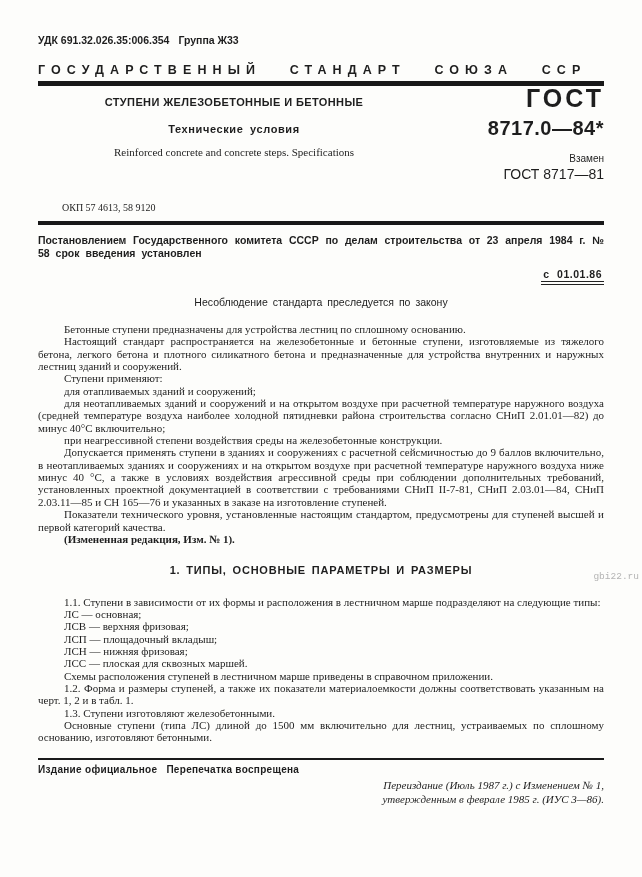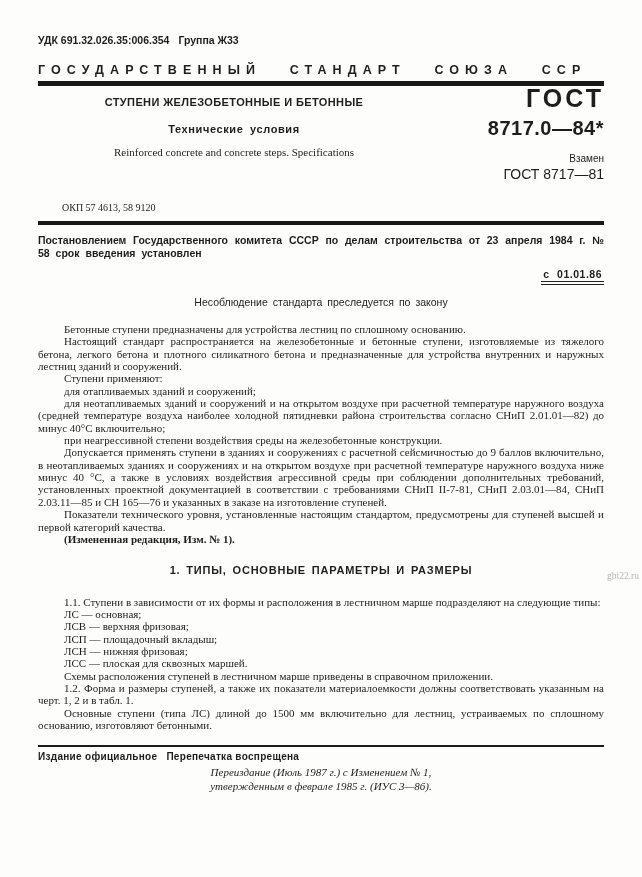--- a/index.html
+++ b/index.html
@@ -59,25 +59,25 @@
   .section-heading{
     margin:19px 0 19px 0;
     text-align:center;
     font-family:"Liberation Sans",sans-serif;
     font-size:11px;font-weight:bold;letter-spacing:.8px;word-spacing:2px;
   }
   .type-item{display:block;text-indent:26px;}
   .footer-rule{height:2px;background:#1b1b1b;margin-top:14px;}
   .footer-labels{margin-top:4px;font-size:10px;font-weight:bold;letter-spacing:.3px;}
   .reissue{
-    text-align:center;font-style:italic;font-size:11px;line-height:14px;margin-top:3px;
+    text-align:right;font-style:italic;font-size:11px;line-height:14px;margin-top:3px;
   }
   .watermark{
     position:absolute;right:3px;top:571px;
-    font-family:Liberation Serif, serif;
+    font-family:Liberation Mono, monospace;
     font-size:9.5px;color:#b4b4b4;text-align:center;
   }
 </style>
 </head>
 <body>
 
 <div class="page">
   <div class="content">
 
     <div class="row-between sans udk-line b">
@@ -129,20 +129,21 @@
       <h2 class="section-heading">1. ТИПЫ, ОСНОВНЫЕ ПАРАМЕТРЫ И РАЗМЕРЫ</h2>
 
       <p>1.1. Ступени в зависимости от их формы и расположения в лестничном марше подразделяют на следующие типы:</p>
       <span class="type-item">ЛС — основная;</span>
       <span class="type-item">ЛСВ — верхняя фризовая;</span>
       <span class="type-item">ЛСП — площадочный вкладыш;</span>
       <span class="type-item">ЛСН — нижняя фризовая;</span>
       <span class="type-item">ЛСС — плоская для сквозных маршей.</span>
       <p>Схемы расположения ступеней в лестничном марше приведены в справочном приложении.</p>
       <p>1.2. Форма и размеры ступеней, а также их показатели материалоемкости должны соответствовать указанным на черт. 1, 2 и в табл. 1.</p>
+      <p>1.3. Ступени изготовляют железобетонными.</p>
       <p>Основные ступени (типа ЛС) длиной до 1500 мм включительно для лестниц, устраиваемых по сплошному основанию, изготовляют бетонными.</p>
     </div>
 
     <div class="footer-rule"></div>
 
     <div class="row-between sans footer-labels">
       <span>Издание официальное</span>
       <span>Перепечатка воспрещена</span>
     </div>
 

